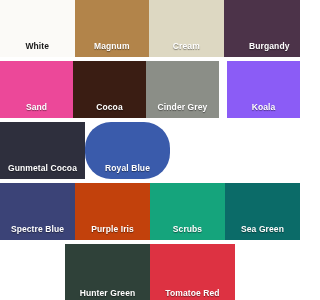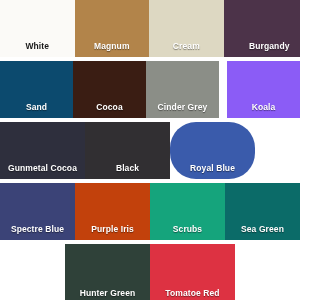--- a/index.html
+++ b/index.html
@@ -88,42 +88,39 @@
       <span class="swatch-label">Cream</span>
     </div>
     <div class="swatch" style="background:#4c3349;padding-left:15px;">
       <span class="swatch-label">Burgandy</span>
     </div>
   </div>
 
   <div class="row-gap"></div>
 
   <div class="swatch-row row-2">
-    <div class="swatch" style="background:#0c4a6e;">
+    <div class="swatch" style="background:#ec4899;">
       <span class="swatch-label">Sand</span>
     </div>
     <div class="swatch" style="background:#3a1d13;">
       <span class="swatch-label">Cocoa</span>
     </div>
     <div class="swatch" style="background:#8b8e87;">
       <span class="swatch-label">Cinder Grey</span>
     </div>
     <div class="swatch" style="background:#8b5cf6;margin-left:8px;">
       <span class="swatch-label">Koala</span>
     </div>
   </div>
 
   <div class="row-gap"></div>
 
   <div class="swatch-row row-3">
     <div class="swatch" style="background:#2e2f3d;">
       <span class="swatch-label">Gunmetal Cocoa</span>
-    </div>
-    <div class="swatch" style="background:#312f32;">
-      <span class="swatch-label">Black</span>
     </div>
     <div class="swatch" style="background:#3a5bab;border-radius:26px;">
       <span class="swatch-label">Royal Blue</span>
     </div>
   </div>
 
   <div class="row-gap"></div>
 
   <div class="swatch-row row-4">
     <div class="swatch" style="background:#3b4377;">

